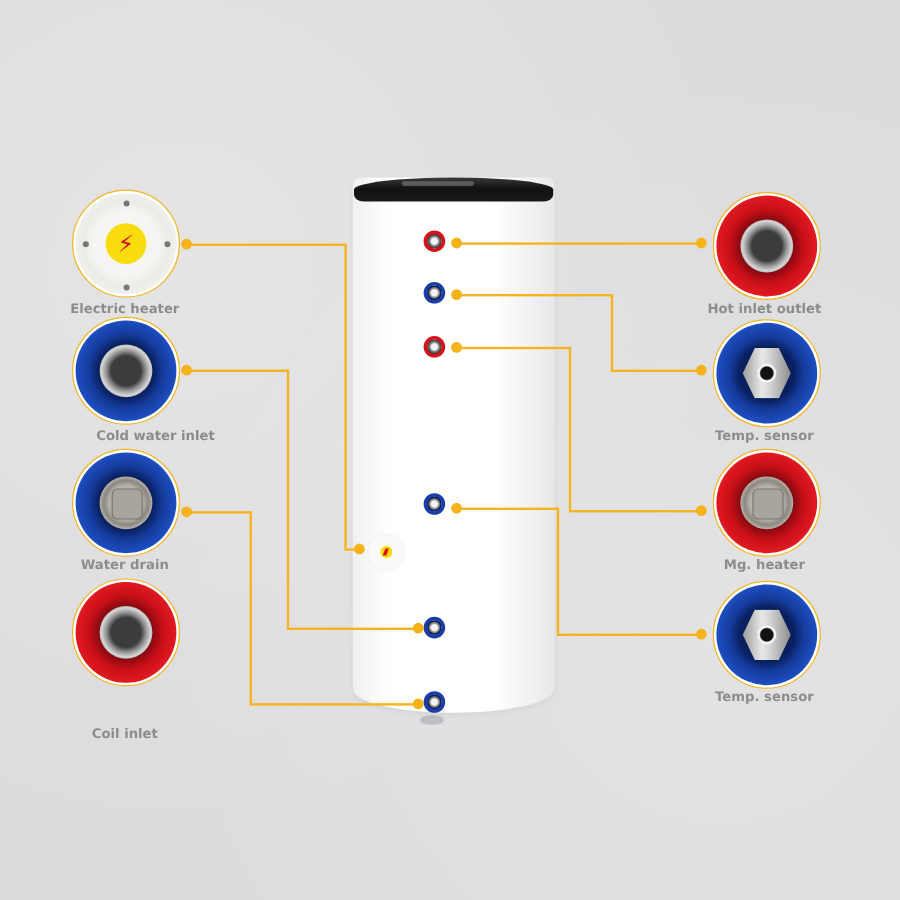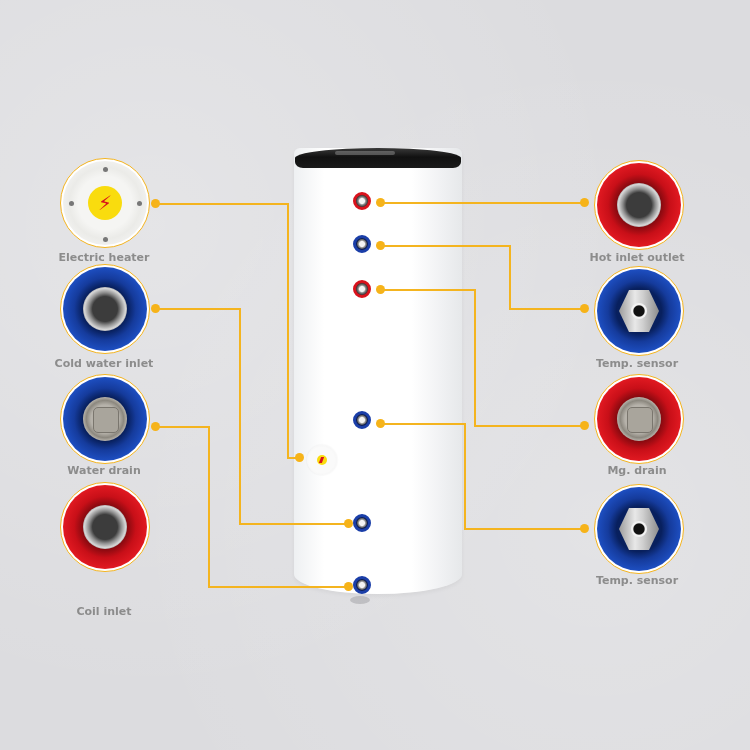--- a/index.html
+++ b/index.html
@@ -174,21 +174,21 @@
       <div class="heater-icon">⚡</div>
     </div>
   </div>
   <div class="label" style="left:29px;top:251px;">Electric heater</div>
 
   <div class="thumb" style="left:60px;top:264px;">
     <div class="disc blue">
       <div class="fitting"></div>
     </div>
   </div>
-  <div class="label" style="left:29px;top:357px;">Cold water inlet</div>
+  <div class="label" style="left:29px;top:357px;text-align:right;">Cold water inlet</div>
 
   <div class="thumb" style="left:60px;top:374px;">
     <div class="disc blue">
       <div class="fitting plug"></div>
     </div>
   </div>
   <div class="label" style="left:29px;top:464px;">Water drain</div>
 
   <div class="thumb" style="left:60px;top:482px;">
     <div class="disc red">
@@ -209,21 +209,21 @@
       <div class="fitting hex"></div>
     </div>
   </div>
   <div class="label" style="left:562px;top:357px;">Temp. sensor</div>
 
   <div class="thumb" style="left:594px;top:374px;">
     <div class="disc red">
       <div class="fitting plug"></div>
     </div>
   </div>
-  <div class="label" style="left:562px;top:464px;">Mg. drain</div>
+  <div class="label" style="left:562px;top:464px;">Mg. heater</div>
 
   <div class="thumb" style="left:594px;top:484px;">
     <div class="disc blue">
       <div class="fitting hex"></div>
     </div>
   </div>
   <div class="label" style="left:562px;top:574px;">Temp. sensor</div>
 
 </div>
 

